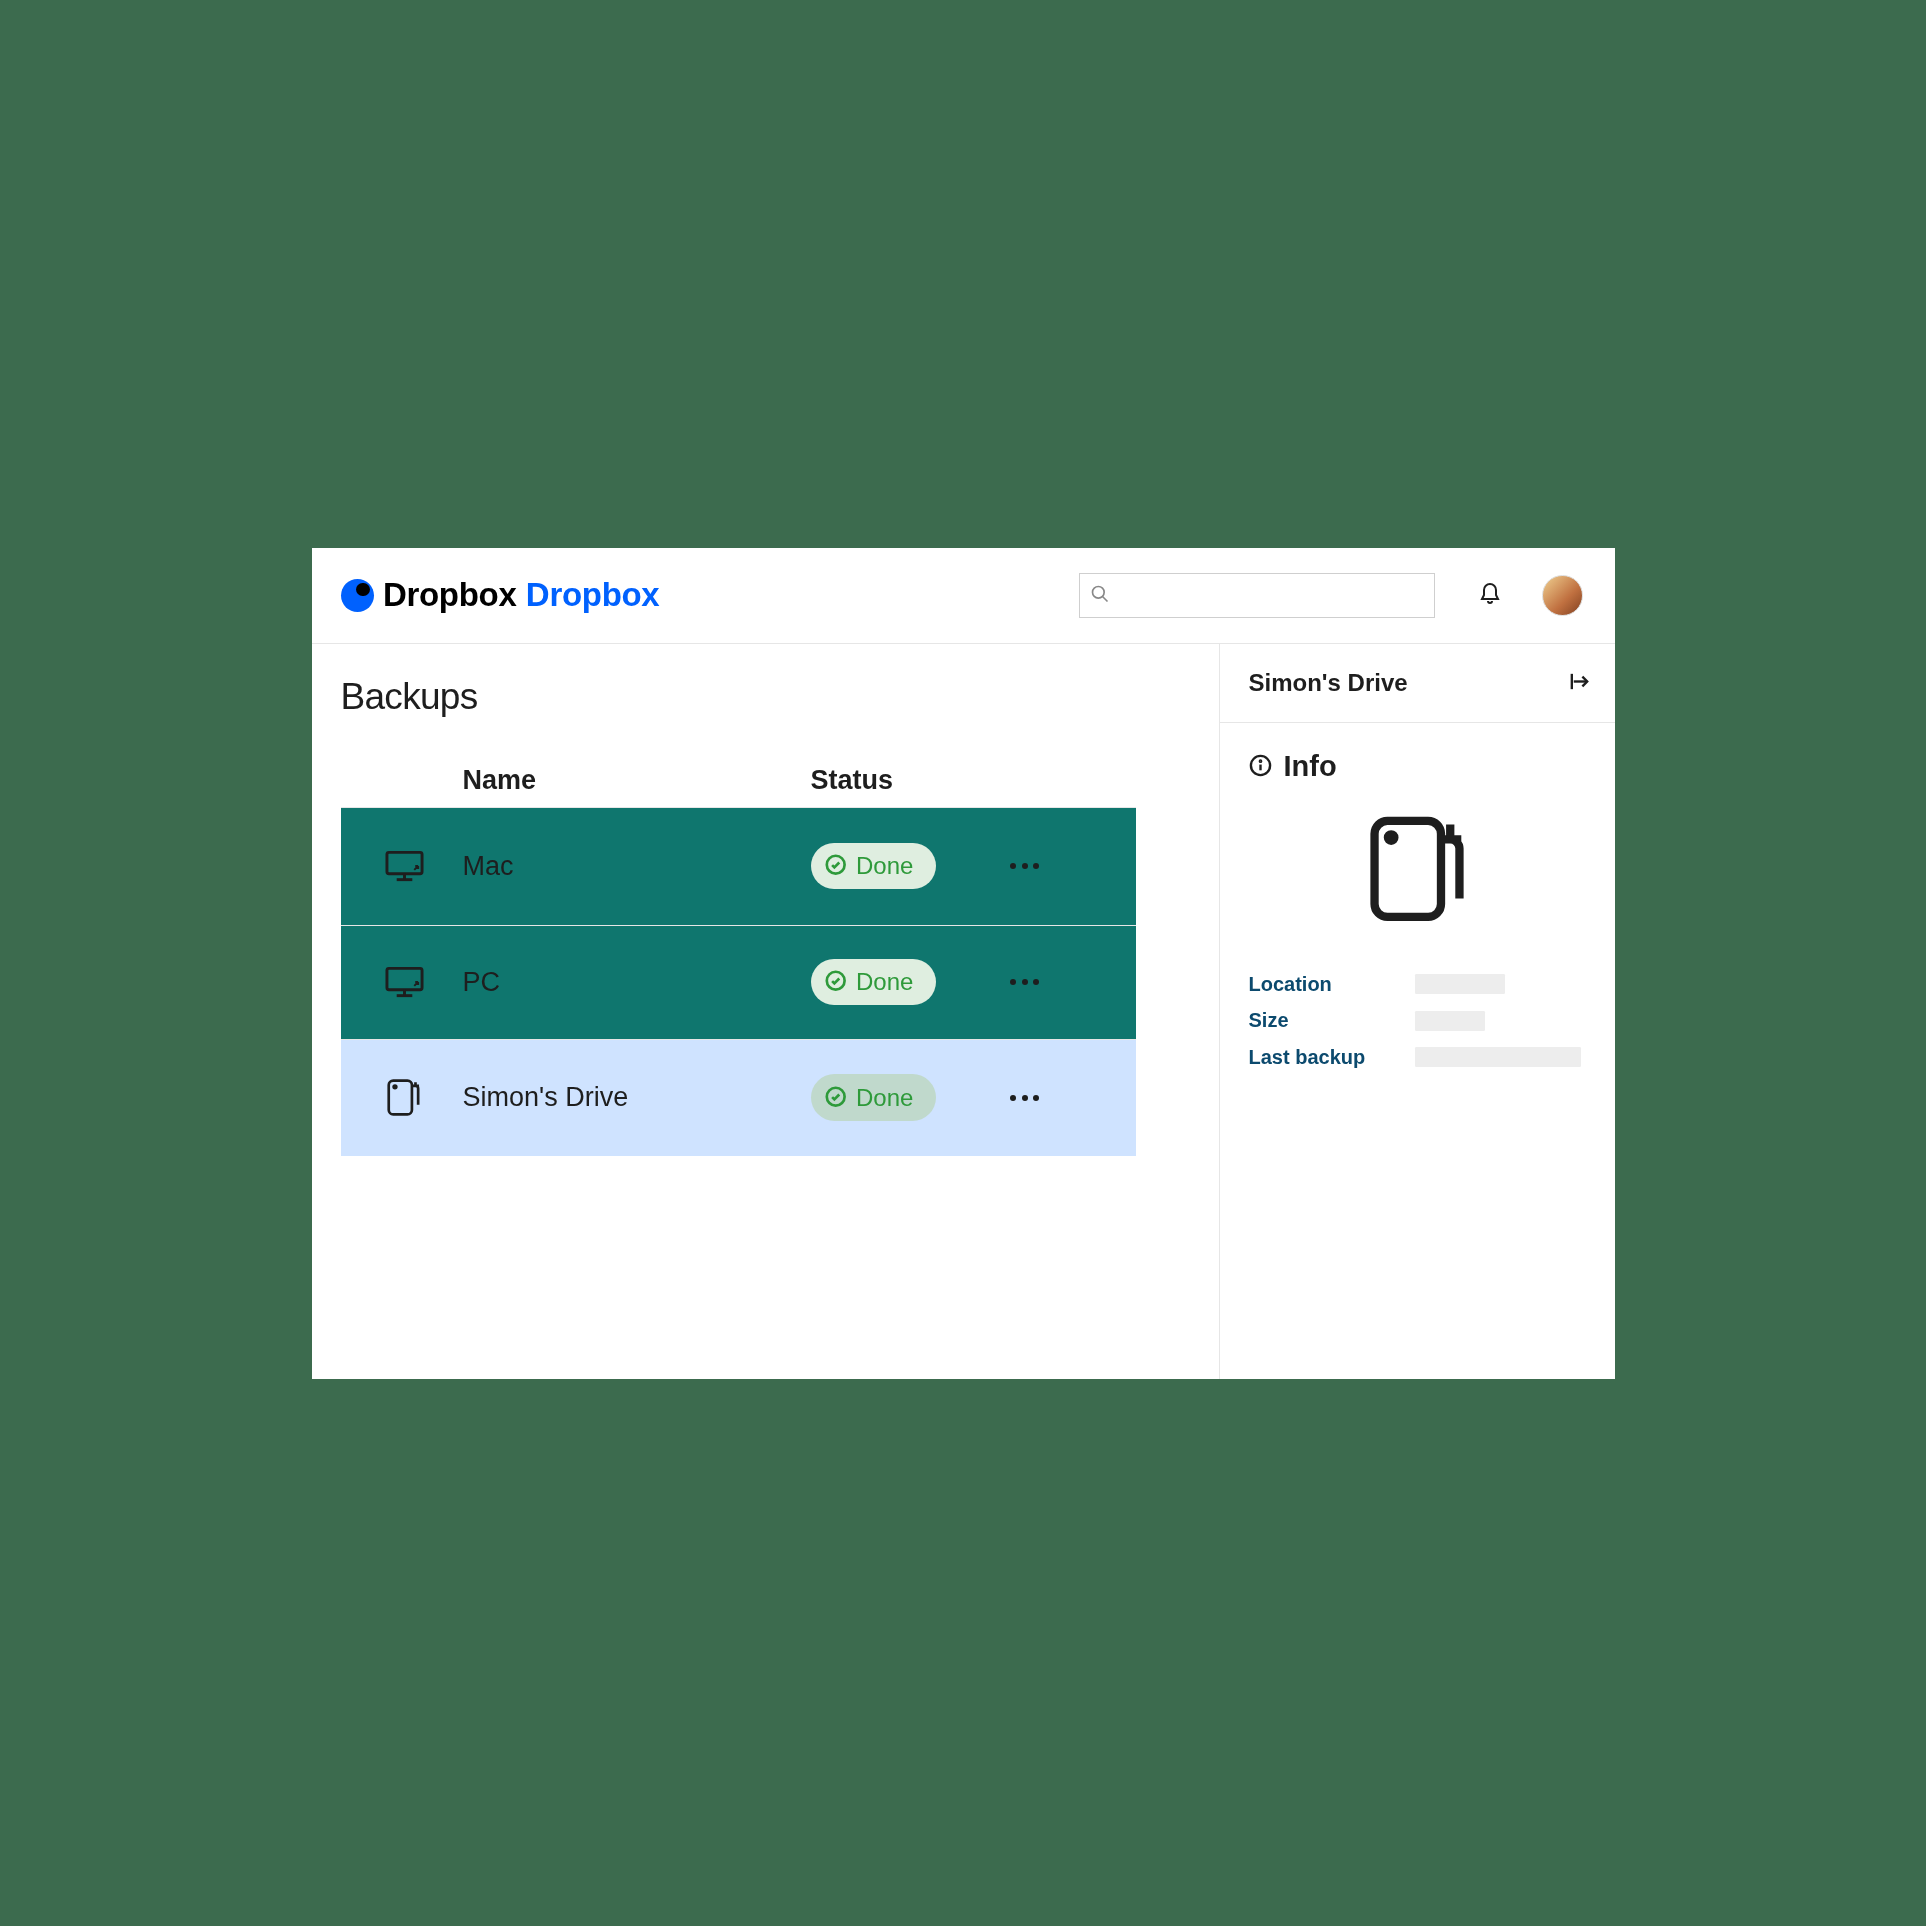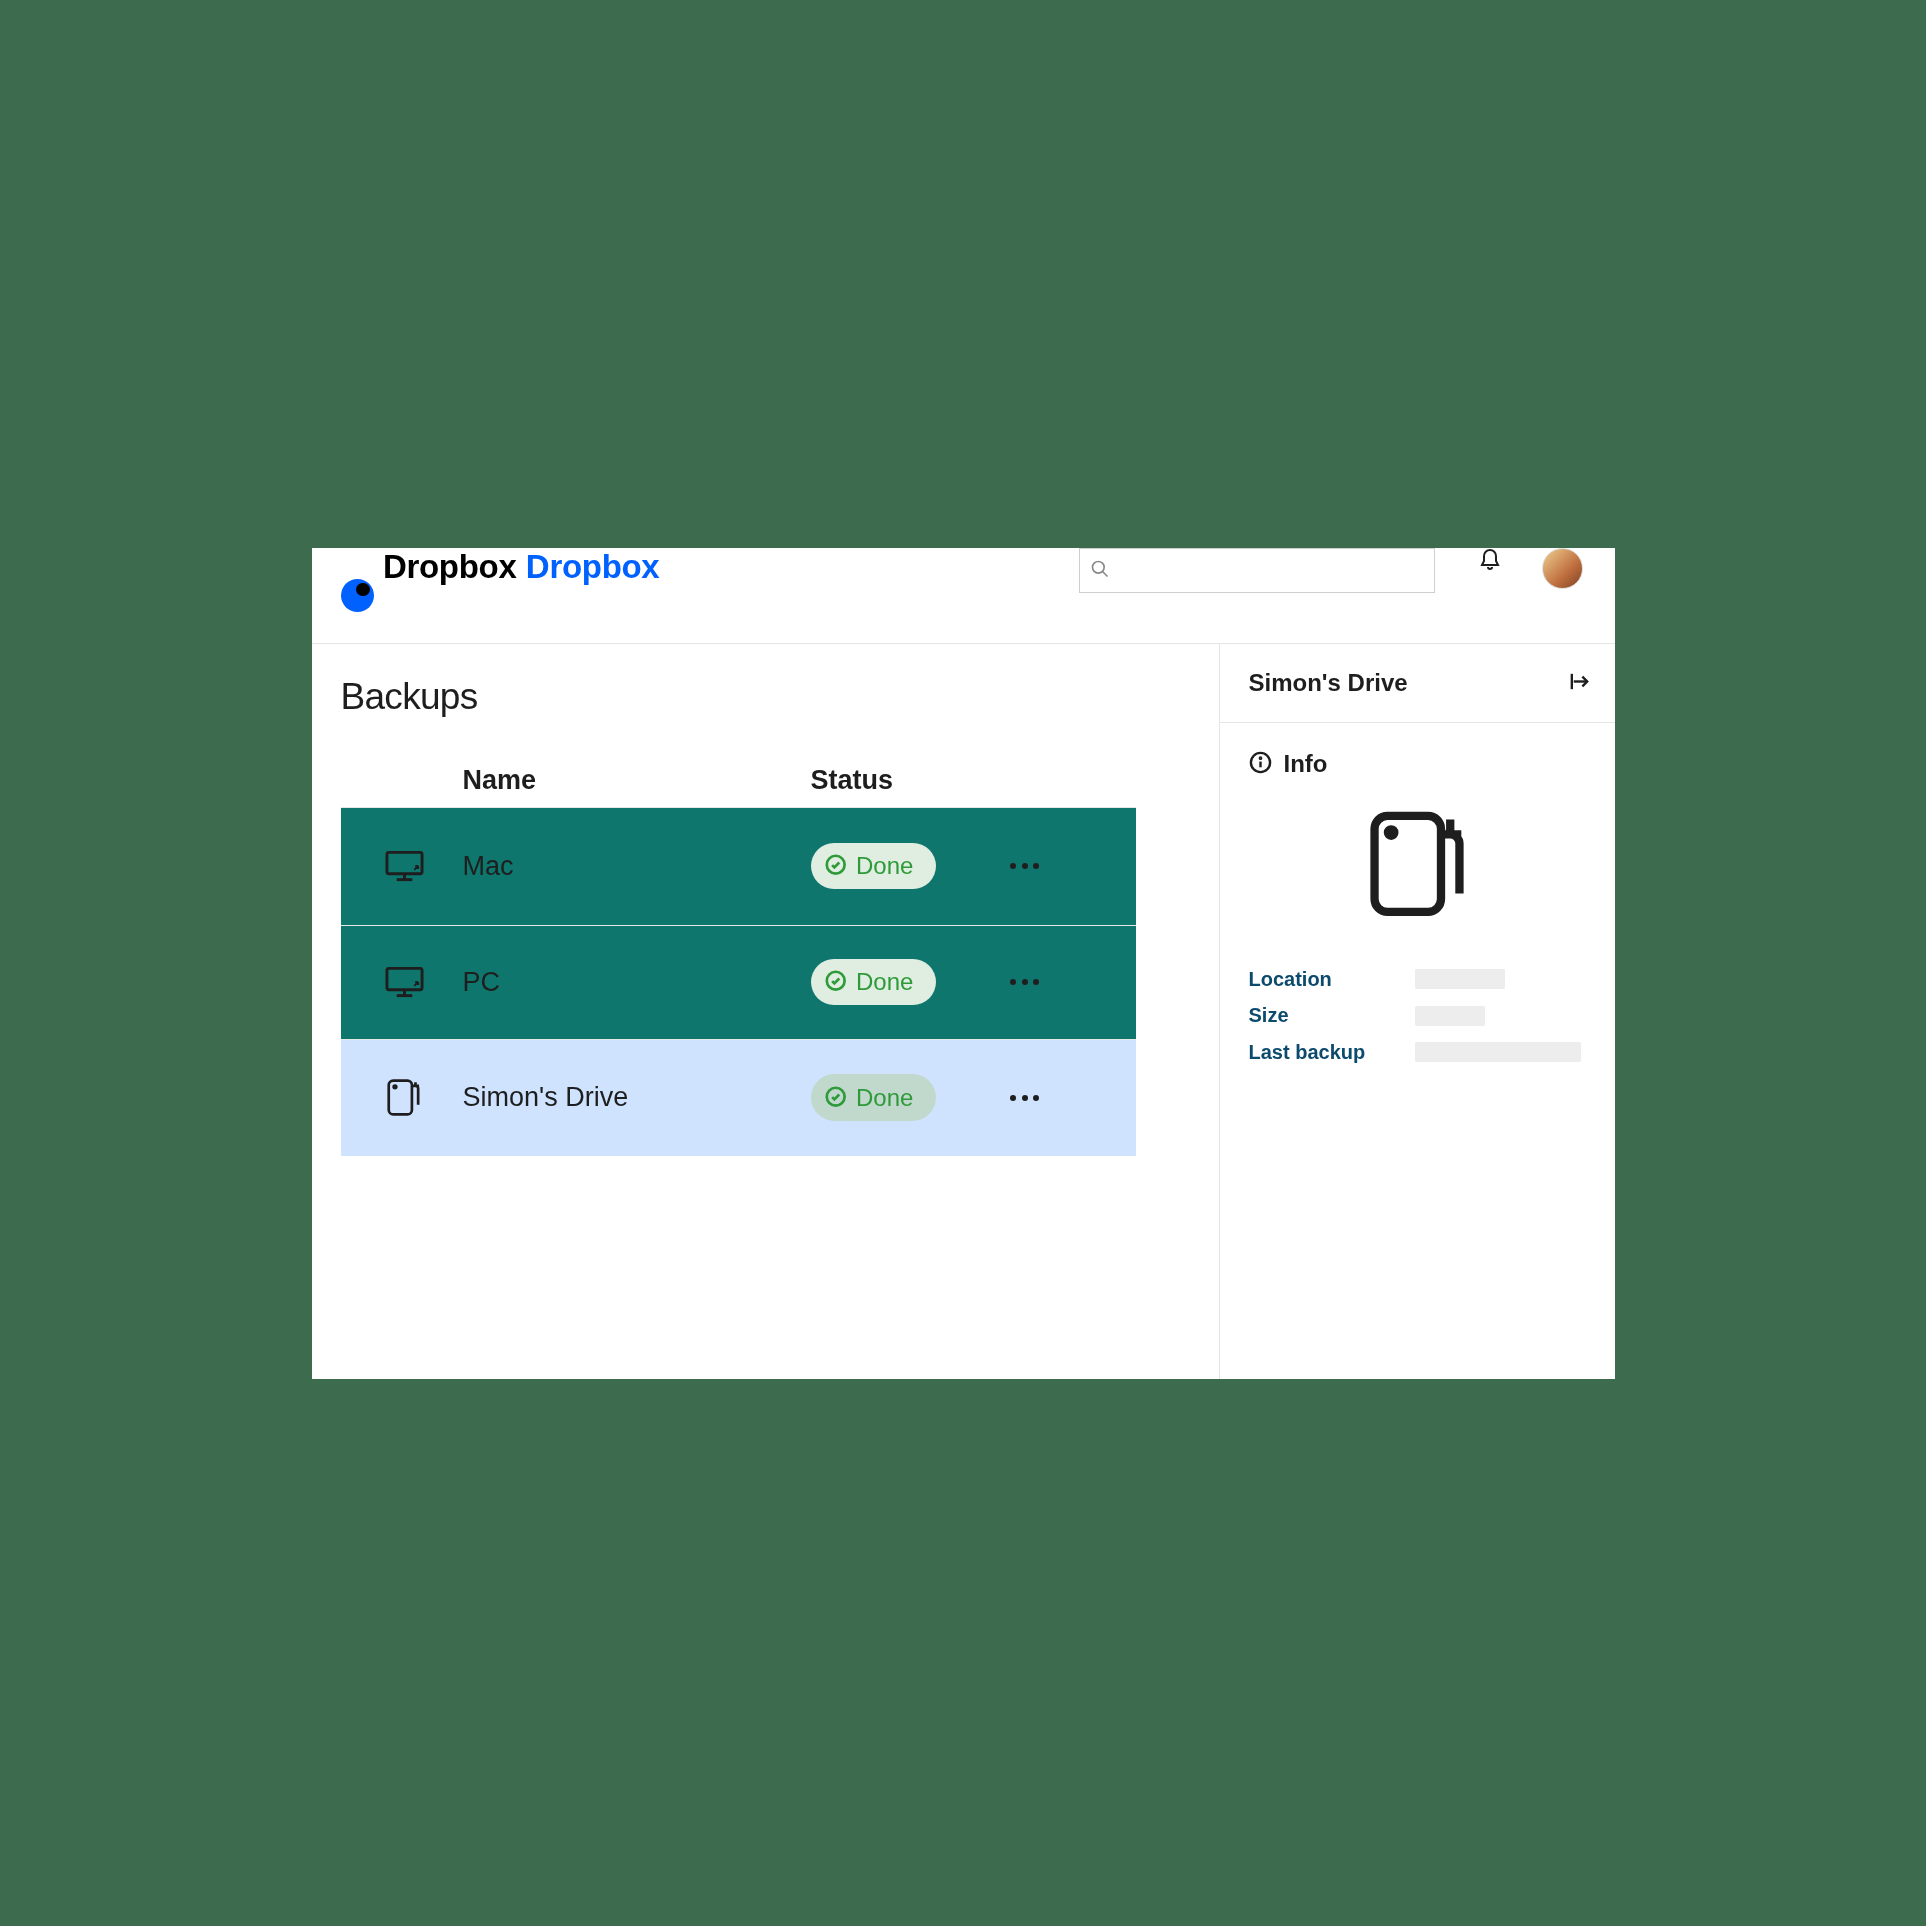--- a/index.html
+++ b/index.html
@@ -16,20 +16,21 @@
   height: 831px;
   background: #fff;
   display: flex;
   flex-direction: column;
   overflow: hidden;
 }
 .topbar {
   height: 96px;
   border-bottom: 0.7px solid #e6e6e6;
   display: flex;
+  align-items: center;
   padding: 0 32px 0 29px;
   gap: 19px;
 }
 .brand {
   display: flex;
   align-items: baseline;
   gap: 9.4px;
   flex: 0 0 auto;
 }
 .brand-logo {
@@ -125,21 +126,21 @@
   height: 79px;
   border-bottom: 0.7px solid #e6e6e6;
   display:flex; align-items:center; justify-content:space-between;
   padding: 0 24px 0 29px;
 }
 .panel-title { font-size: 24px; font-weight: 700; color:#1e1e1e; }
 .collapse-icon svg { width:23px; height:23px; stroke:#1e1e1e; fill:none; stroke-width:2.5; }
 .panel-body { padding: 27px 29px; }
 .info-head { display:flex; align-items:center; gap:12px; margin-bottom: 25.4px; }
 .info-head svg { width:23px; height:23px; stroke:#1e1e1e; fill:none; stroke-width:2.5; }
-.info-label { font-size: 24px; font-weight: 700; color:#1e1e1e; }
+.info-label { font-size: 29px; font-weight: 700; color:#1e1e1e; }
 .big-icon { display:flex; justify-content:center; margin-bottom: 45px; }
 .big-icon svg { width: 114px; height: 120px; stroke:#1e1e1e; fill:none; stroke-width:9; }
 .kv { display:flex; align-items:center; margin-bottom: 13.4px; }
 .kv-label { font-size: 20px; color:#0c4a6e; width: 166px; font-weight: bold; }
 .kv-skel { height: 20px; background:#ededed; border-radius:1.3px; }
 .sk1 { width: 90px; }
 .sk2 { width: 70px; }
 .sk3 { width: 166px; }
 </style>
 </head>

